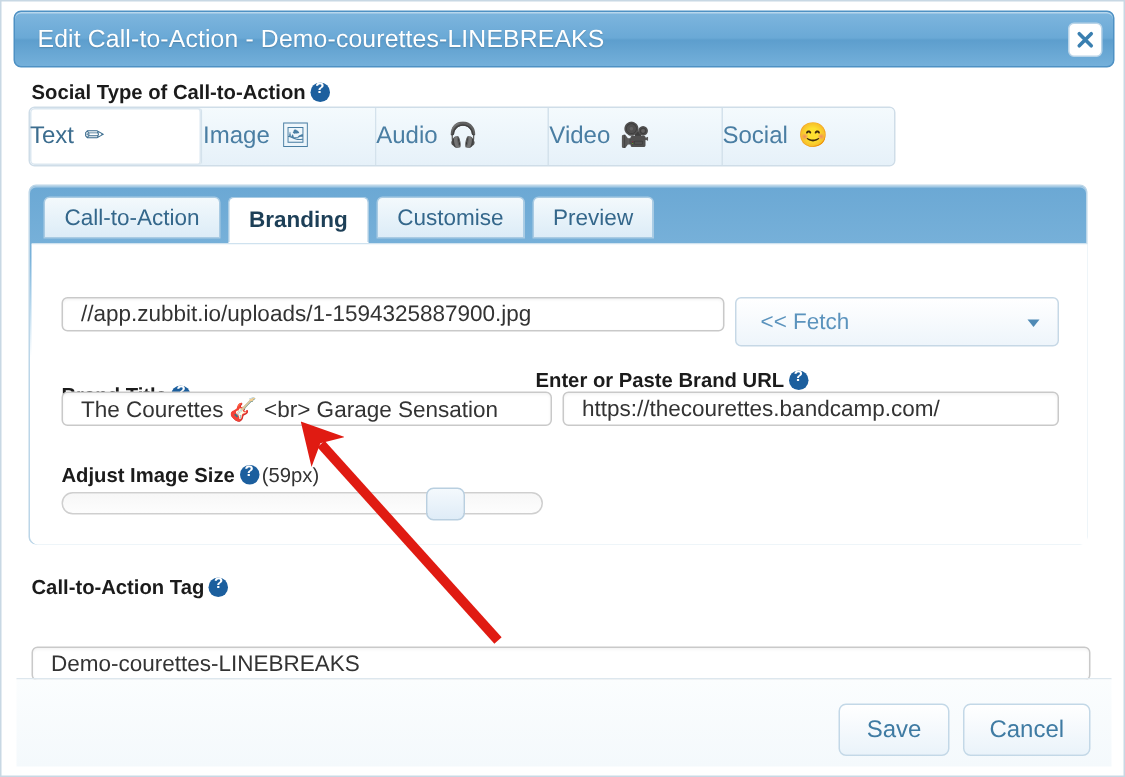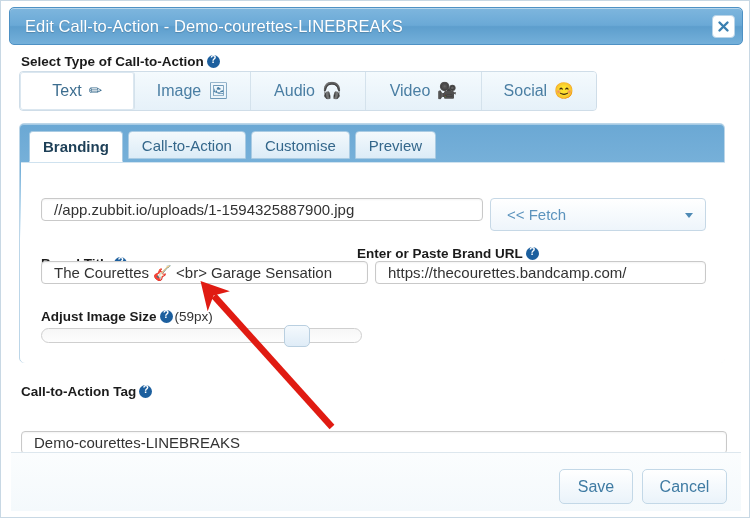--- a/index.html
+++ b/index.html
@@ -71,21 +71,21 @@
     position: absolute; left: 18px; top: 70px;
     width: 578px; height: 40px;
     border: 1px solid #cfdde8;
     border-radius: 4px;
     background: linear-gradient(to bottom, #f2f8fc 0%, #e4f0f8 100%);
     display: flex;
     overflow: hidden;
   }
   .type-tab {
     flex: 1 1 0;
-    display: flex; align-items: center; justify-content: center;
+    display: flex; align-items: center; 
     gap: 7px;
     font-size: 16px; color: #4a7ea3;
     border-right: 1px solid #d4e2ec;
     cursor: pointer;
     background: linear-gradient(to bottom, #f4fafd 0%, #e6f1f9 100%);
   }
   .type-tab:last-child { border-right: none; }
   .type-tab.active {
     background: #ffffff;
     color: #3c6d8f;
@@ -237,21 +237,21 @@
   <div class="titlebar">
     <div class="titlebar-text">Edit Call-to-Action - Demo-courettes-LINEBREAKS</div>
     <div class="close-btn">
       <svg width="13" height="13" viewBox="0 0 13 13">
         <path d="M2.5 2.5 L10.5 10.5 M10.5 2.5 L2.5 10.5" stroke="#3a7fb0" stroke-width="2.4" stroke-linecap="round"></path>
       </svg>
     </div>
   </div>
 
   <div class="label field-label" id="select-type-label">
-    <span>Select Type of Call-to-Action</span><span class="qmark"></span>
+    <span>Social Type of Call-to-Action</span><span class="qmark"></span>
   </div>
 
   <div class="type-tabs">
     <div class="type-tab active">
       <span>Text</span>
       <span class="tico">✏</span>
     </div>
     <div class="type-tab">
       <span>Image</span>
       <span class="tico">🖼</span>
@@ -265,22 +265,22 @@
       <span class="tico">🎥</span>
     </div>
     <div class="type-tab">
       <span>Social</span>
       <span class="tico">😊</span>
     </div>
   </div>
 
   <div class="panel">
     <div class="sub-tabs">
+      <div class="sub-tab">Call-to-Action</div>
       <div class="sub-tab active">Branding</div>
-      <div class="sub-tab">Call-to-Action</div>
       <div class="sub-tab">Customise</div>
       <div class="sub-tab">Preview</div>
     </div>
     <div class="panel-inner"></div>
   </div>
 
   <div class="txtinput" id="input-image-url" placeholder="Paste image URL">//app.zubbit.io/uploads/1-1594325887900.jpg</div>
 
   <div class="fetch-select">
     <span class="ftxt">&lt;&lt; Fetch</span>

